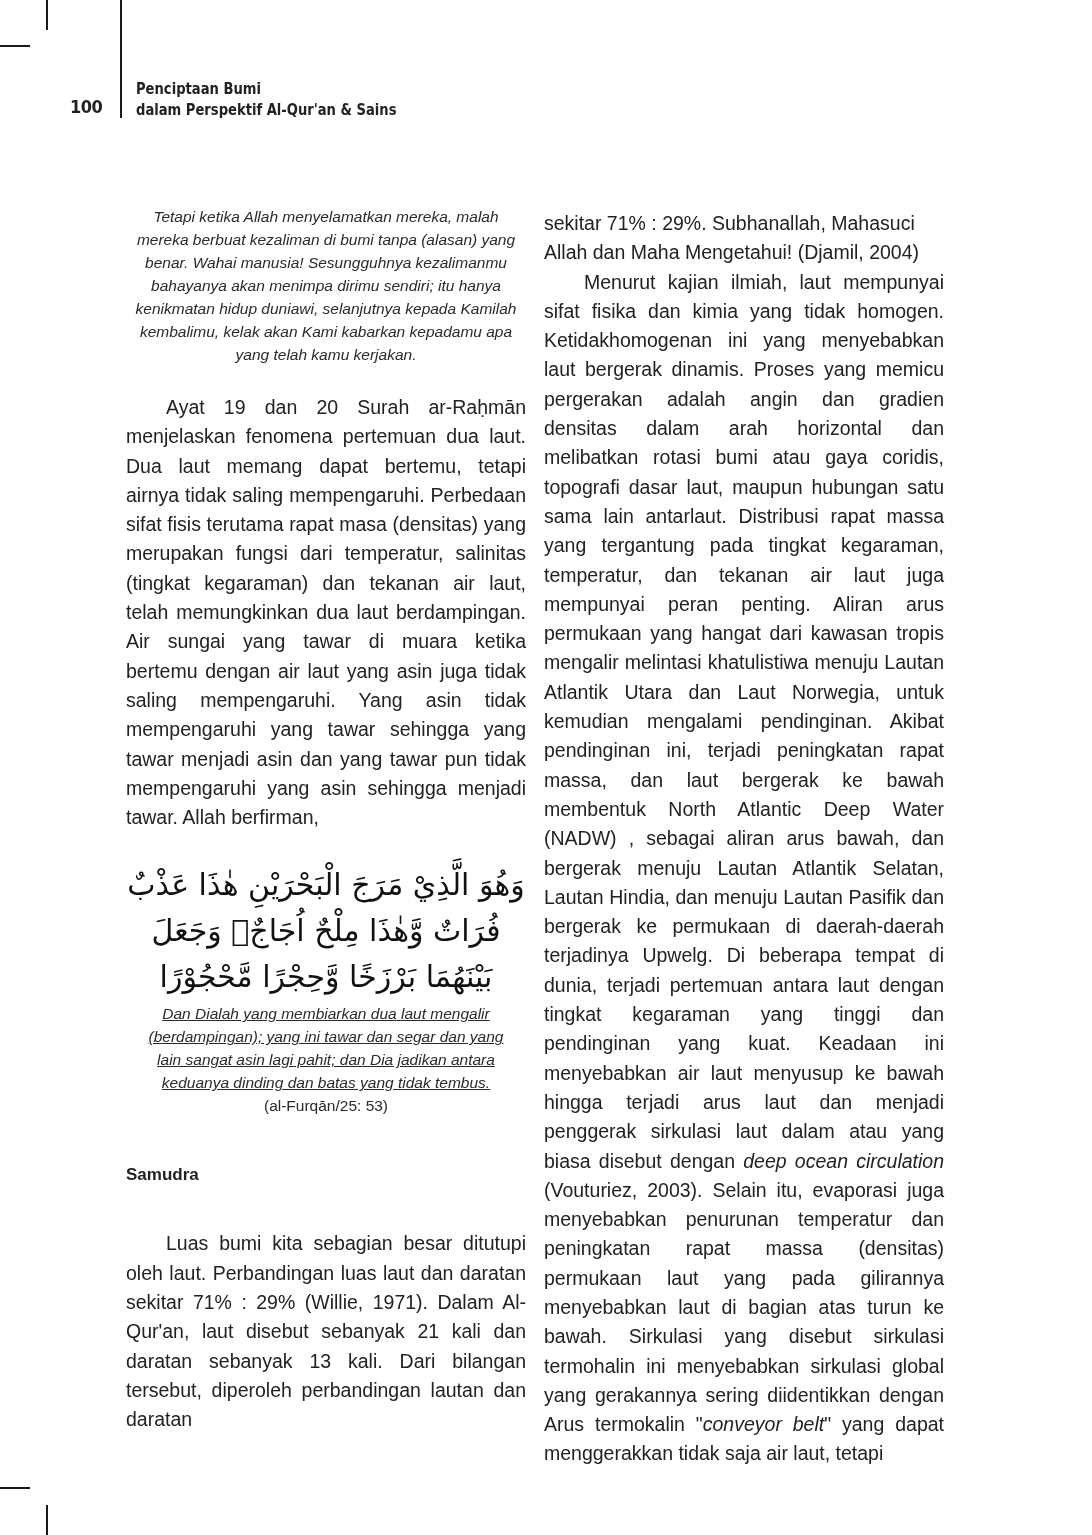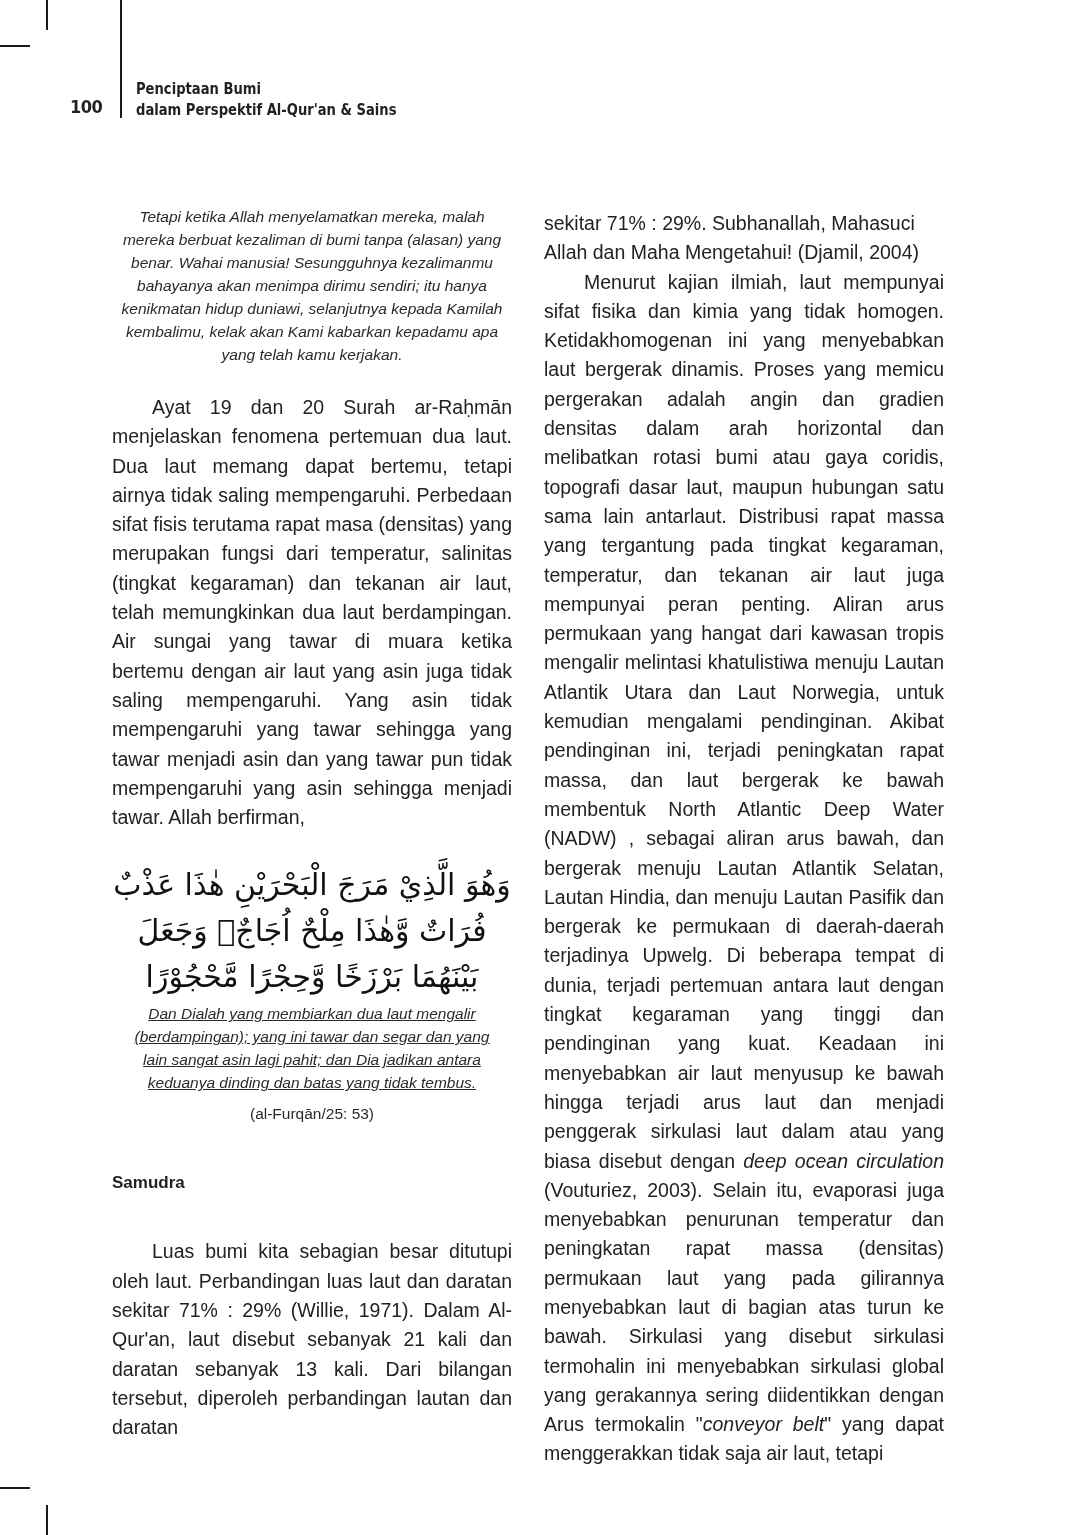--- a/index.html
+++ b/index.html
@@ -7,21 +7,21 @@
   .crop { position: absolute; background: #1a1a1a; }
   .header-rule { position: absolute; left: 120px; top: 0; width: 2px; height: 118px; background: #1a1a1a; }
   .page-number { position: absolute; left: 70px; top: 96px; width: 40px; text-align: left;
     font-family: "DejaVu Sans Condensed", "DejaVu Sans", sans-serif; font-stretch: condensed;
     font-size: 18px; font-weight: bold; color: #222; letter-spacing: -0.5px; }
   .running-head { position: absolute; left: 136px; top: 78px;
     font-family: "DejaVu Sans", sans-serif; font-size: 16px; font-weight: bold; line-height: 21px;
     color: #222; transform: scaleX(0.82); transform-origin: left top; white-space: nowrap; }
   .col { position: absolute; top: 200px; width: 400px;
     font-family: "Liberation Sans", sans-serif; color: #222; }
-  .col-left { left: 112px; }
+  .col-left { left: 126px; }
   .col-right { left: 544px; }
   .quote-trans { font-style: italic; font-size: 15.5px; line-height: 23px; text-align: center;
     margin: 0 2px; color: #2a2a2a; }
   .body-p { font-size: 19.5px; line-height: 29.3px; text-align: justify; margin: 0; }
   .indent { text-indent: 40px; }
   .arabic { direction: rtl; text-align: center; font-family: "DejaVu Sans", sans-serif;
     font-size: 30px; line-height: 46px; margin: 30px 0 2px 0; color: #111; }
   .ref { font-size: 15.5px; text-align: center; font-style: normal; }
   .section-title { font-family: "Liberation Sans", sans-serif; font-weight: bold; font-size: 17px;
     margin: 48px 0 44px 0; color: #222; }
@@ -40,21 +40,21 @@
 <div class="running-head">
   <div>Penciptaan Bumi</div>
   <div>dalam Perspektif Al-Qur'an &amp; Sains</div>
 </div>
 
 <div class="col col-left">
   <p class="quote-trans" style="margin-top:5px;margin-bottom:27px;">Tetapi ketika Allah menyelamatkan mereka, malah mereka berbuat kezaliman di bumi tanpa (alasan) yang benar. Wahai manusia! Sesungguhnya kezalimanmu bahayanya akan menimpa dirimu sendiri; itu hanya kenikmatan hidup duniawi, selanjutnya kepada Kamilah kembalimu, kelak akan Kami kabarkan kepadamu apa yang telah kamu kerjakan.</p>
   <p class="body-p indent">Ayat 19 dan 20 Surah ar-Raḥmān menjelaskan fenomena pertemuan dua laut. Dua laut memang dapat bertemu, tetapi airnya tidak saling mempengaruhi. Perbedaan sifat fisis terutama rapat masa (densitas) yang merupakan fungsi dari temperatur, salinitas (tingkat kegaraman) dan tekanan air laut, telah memungkinkan dua laut berdampingan. Air sungai yang tawar di muara ketika bertemu dengan air laut yang asin juga tidak saling mempengaruhi. Yang asin tidak mempengaruhi yang tawar sehingga yang tawar menjadi asin dan yang tawar pun tidak mempengaruhi yang asin sehingga menjadi tawar. Allah berfirman,</p>
   <div class="arabic">وَهُوَ الَّذِيْ مَرَجَ الْبَحْرَيْنِ هٰذَا عَذْبٌ فُرَاتٌ وَّهٰذَا مِلْحٌ اُجَاجٌۚ وَجَعَلَ بَيْنَهُمَا بَرْزَخًا وَّحِجْرًا مَّحْجُوْرًا</div>
   <p class="quote-trans" style="margin:0 18px;text-decoration:underline;">Dan Dialah yang membiarkan dua laut mengalir (berdampingan); yang ini tawar dan segar dan yang lain sangat asin lagi pahit; dan Dia jadikan antara keduanya dinding dan batas yang tidak tembus.</p>
-  <p class="quote-trans ref" style="margin:8px;">(al-Furqān/25: 53)</p>
+  <p class="quote-trans ref" style="margin:0;">(al-Furqān/25: 53)</p>
   <h2 class="section-title">Samudra</h2>
   <p class="body-p indent">Luas bumi kita sebagian besar ditutupi oleh laut. Perbandingan luas laut dan daratan sekitar 71% : 29% (Willie, 1971). Dalam Al-Qur'an, laut disebut sebanyak 21 kali dan daratan sebanyak 13 kali. Dari bilangan tersebut, diperoleh perbandingan lautan dan daratan</p>
 </div>
 
 <div class="col col-right">
   <p class="body-p" style="margin-top:9px;text-align:left;">sekitar 71% : 29%. Subhanallah, Mahasuci Allah dan Maha Mengetahui! (Djamil, 2004)</p>
   <p class="body-p indent"><span>Menurut kajian ilmiah, laut mempunyai sifat fisika dan kimia yang tidak homogen. Ketidakhomogenan ini yang menyebabkan laut bergerak dinamis. Proses yang memicu pergerakan adalah angin dan gradien densitas dalam arah horizontal dan melibatkan rotasi bumi atau gaya coridis, topografi dasar laut, maupun hubungan satu sama lain antarlaut. Distribusi rapat massa yang tergantung pada tingkat kegaraman, temperatur, dan tekanan air laut juga mempunyai peran penting. Aliran arus permukaan yang hangat dari kawasan tropis mengalir melintasi khatulistiwa menuju Lautan Atlantik Utara dan Laut Norwegia, untuk kemudian mengalami pendinginan. Akibat pendinginan ini, terjadi peningkatan rapat massa, dan laut bergerak ke bawah membentuk North Atlantic Deep Water (NADW) , sebagai aliran arus bawah, dan bergerak menuju Lautan Atlantik Selatan, Lautan Hindia, dan menuju Lautan Pasifik dan bergerak ke permukaan di daerah-daerah terjadinya Upwelg. Di beberapa tempat di dunia, terjadi pertemuan antara laut dengan tingkat kegaraman yang tinggi dan pendinginan yang kuat. Keadaan ini menyebabkan air laut menyusup ke bawah hingga terjadi arus laut dan menjadi penggerak sirkulasi laut dalam atau yang biasa disebut dengan </span><em>deep ocean circulation</em><span> (Vouturiez, 2003). Selain itu, evaporasi juga menyebabkan penurunan temperatur dan peningkatan rapat massa (densitas) permukaan laut yang pada gilirannya menyebabkan laut di bagian atas turun ke bawah. Sirkulasi yang disebut sirkulasi termohalin ini menyebabkan sirkulasi global yang gerakannya sering diidentikkan dengan Arus termokalin "</span><em>conveyor belt</em><span>" yang dapat menggerakkan tidak saja air laut, tetapi</span></p>
 </div>
 
 </body></html>

